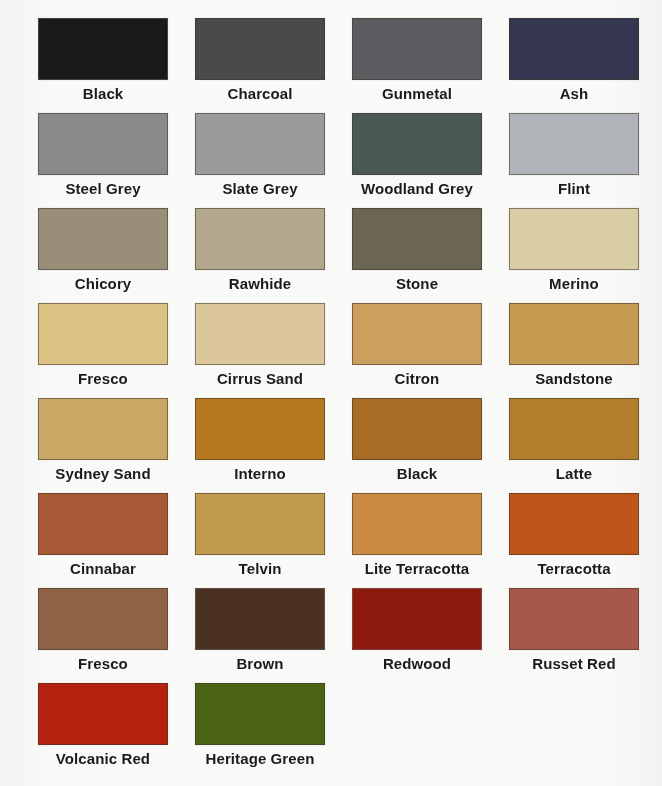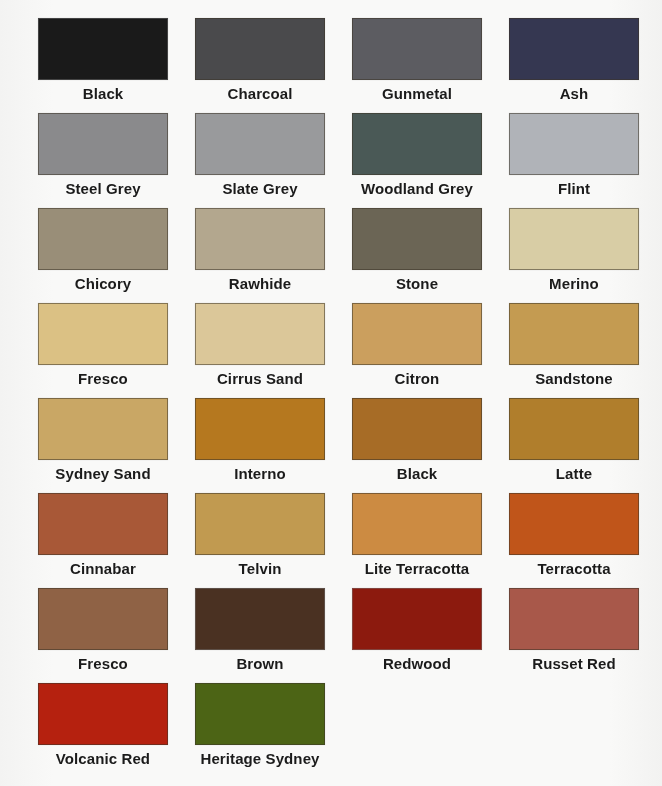--- a/index.html
+++ b/index.html
@@ -181,16 +181,16 @@
       <div class="swatch-cell">
         <div class="swatch-chip" style="background: rgb(168, 88, 74);"></div>
         <div class="swatch-label">Russet Red</div>
       </div>
       <div class="swatch-cell">
         <div class="swatch-chip" style="background: rgb(181, 33, 15);"></div>
         <div class="swatch-label">Volcanic Red</div>
       </div>
       <div class="swatch-cell">
         <div class="swatch-chip" style="background: rgb(76, 100, 21);"></div>
-        <div class="swatch-label">Heritage Sydney</div>
+        <div class="swatch-label">Heritage Green</div>
       </div>
     </div>
 </div>
 
 </body></html>

